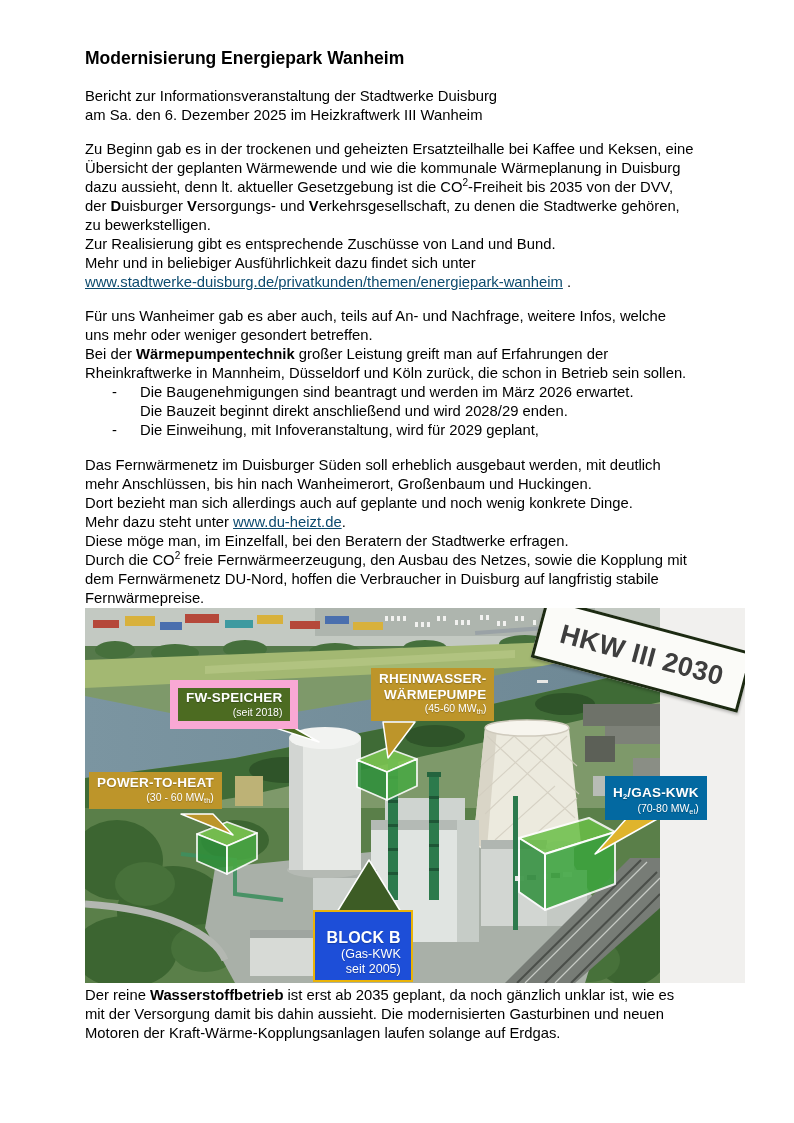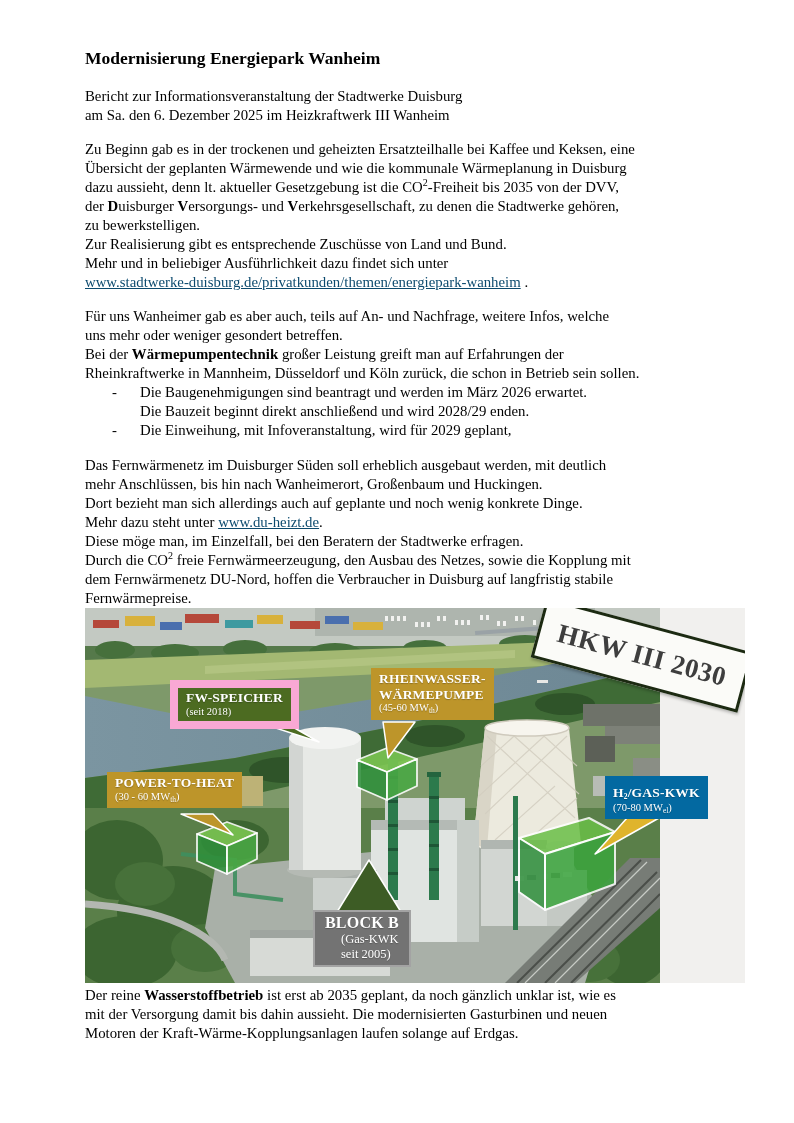--- a/index.html
+++ b/index.html
@@ -1,38 +1,38 @@
 <!DOCTYPE html>
 <html lang="de"><head>
 <meta charset="utf-8">
 <style>
   html,body{margin:0;padding:0;background:#fff;}
   .page{position:relative;width:794px;height:1123px;background:#ffffff;overflow:hidden;
-        font-family:Liberation Serif, serif;color:#000;}
+        font-family:Liberation Sans, sans-serif;color:#000;}
   .abs{position:absolute;}
   .title{left:85px;top:48px;font-size:17.5px;font-weight:bold;letter-spacing:0;}
   .block{left:85px;width:668px;font-size:14.8px;line-height:19px;}
   .ln{white-space:nowrap;height:19px;}
   .b{font-weight:bold;}
   sup.s2{font-size:10px;vertical-align:super;line-height:0;}
   a.doclink{color:#0c4a6e;text-decoration:underline;cursor:pointer;}
   .li{padding-left:27px;}
   .li .dash{display:inline-block;width:28px;}
   
   .photo{left:85px;top:608px;width:660px;height:375px;overflow:hidden;}
   .photo svg{position:absolute;left:0;top:0;}
-  .plabel{position:absolute;text-align:left;color:#fff;line-height:1.15;
+  .plabel{position:absolute;text-align:right;color:#fff;line-height:1.15;
           text-shadow:0 1px 1px rgba(0,0,0,.25);}
   .plabel .t1{font-size:13.5px;font-weight:bold;letter-spacing:.2px;}
   .plabel .t2{font-size:10.5px;}
   .lsub{font-size:7.5px;vertical-align:-2px;}
   .lbl-green{background:#4c6b21;border:8px solid #f9a8d4;padding:2px 8px 3px;}
   .lbl-gold{background:#bd952a;padding:3px 8px 4px;}
   .lbl-gold2{background:#0369a1;padding:9px 8px 4px;}
-  .lbl-blockb{background:#737373;border:2px solid #a3a3a3;padding:2px 10px 4px;}
+  .lbl-blockb{background:#1d4ed8;border:2px solid #eab308;padding:17px 10px 4px;}
   .lbl-blockb .t1{font-size:16px;}
   .lbl-blockb .t2{font-size:12.5px;margin-left:16px;}
   .hkw-sign{position:absolute;left:450px;top:16px;width:208px;height:56px;
             background:#fbfbf8;border:3px solid #1c2a12;transform:rotate(15deg);
             display:flex;align-items:center;justify-content:center;
             font-size:27px;font-weight:bold;color:#3e3e3e;letter-spacing:.5px;
             box-shadow:1px 2px 3px rgba(0,0,0,.25);}
 </style>
 </head>
 <body>
@@ -291,21 +291,21 @@
       <div class="t1">FW-SPEICHER</div>
       <div class="t2">(seit 2018)</div>
     </div>
 
     <div class="plabel lbl-gold" style="left:286px;top:60px;">
       <div class="t1">RHEINWASSER-</div>
       <div class="t1">WÄRMEPUMPE</div>
       <div class="t2"><span>(45-60 MW</span><span class="lsub">th</span><span>)</span></div>
     </div>
 
-    <div class="plabel lbl-gold" style="left:4px;top:164px;margin-left:18px;">
+    <div class="plabel lbl-gold" style="left:4px;top:164px;">
       <div class="t1">POWER-TO-HEAT</div>
       <div class="t2"><span>(30 - 60 MW</span><span class="lsub">th</span><span>)</span></div>
     </div>
 
     <div class="plabel lbl-gold2" style="left:520px;top:168px;">
       <div class="t1"><span>H</span><span class="lsub">2</span><span>/GAS-KWK</span></div>
       <div class="t2"><span>(70-80 MW</span><span class="lsub">el</span><span>)</span></div>
     </div>
 
     <div class="plabel lbl-blockb" style="left:228px;top:302px;">

